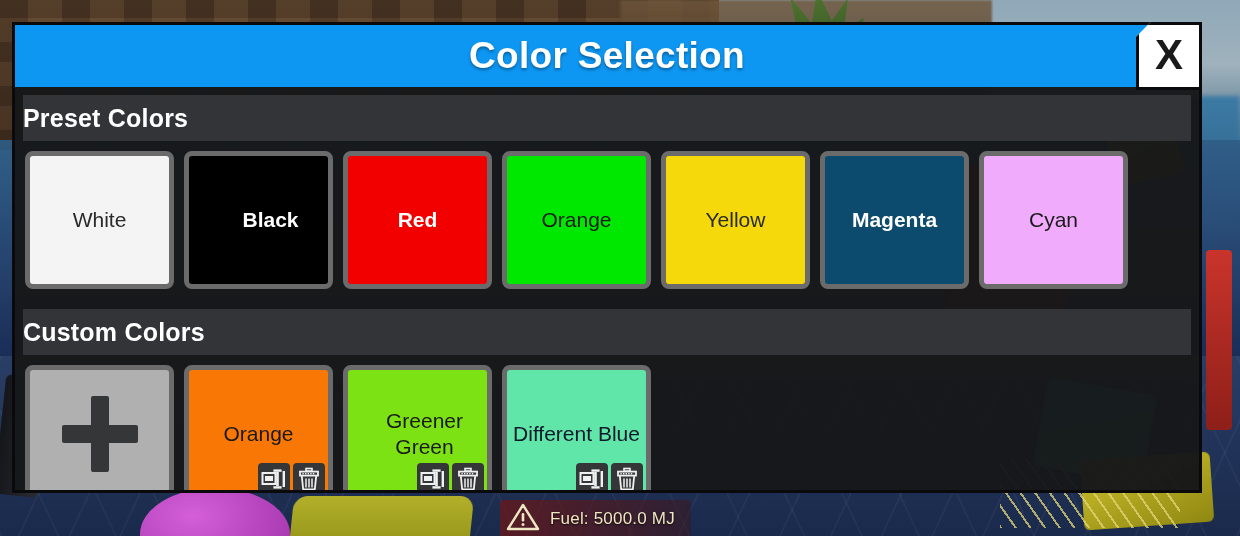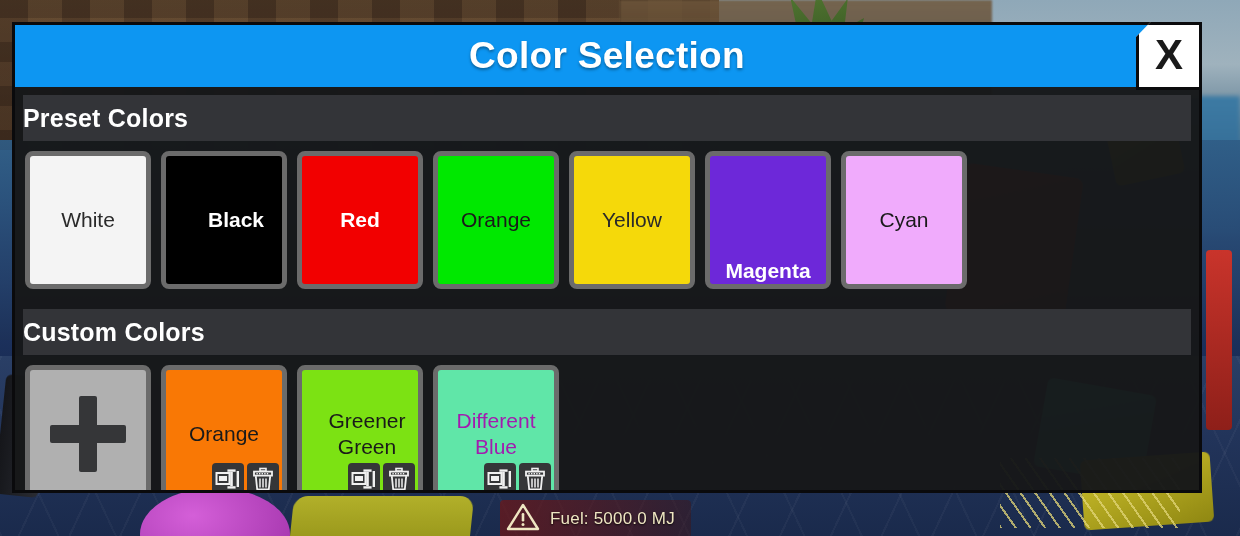--- a/index.html
+++ b/index.html
@@ -210,21 +210,21 @@
   }
 
   .swatch-row {
     display: flex;
     gap: 10px;
     padding: 10px 10px 12px 10px;
   }
 
   .swatch {
     position: relative;
-    width: 126px;
+    width: 149px;
     height: 138px;
     box-sizing: border-box;
     border: 5px solid #6b6b6b;
     border-radius: 8px;
     display: flex;
     align-items: center;
     justify-content: center;
     cursor: pointer;
     overflow: hidden;
   }
@@ -330,21 +330,21 @@
             </div>
             <div class="swatch" style="background: rgb(242, 0, 0);">
               <span class="swatch-label bold" style="color: rgb(255, 255, 255);">Red</span>
             </div>
             <div class="swatch" style="background: rgb(0, 232, 0);">
               <span class="swatch-label" style="color: rgb(26, 26, 26);">Orange</span>
             </div>
             <div class="swatch" style="background: rgb(245, 217, 10);">
               <span class="swatch-label" style="color: rgb(42, 42, 42);">Yellow</span>
             </div>
-            <div class="swatch" style="background: #6d28d9; align-items: flex-end;">
+            <div class="swatch" style="background: #0c4a6e;">
               <span class="swatch-label bold" style="color: rgb(255, 255, 255);">Magenta</span>
             </div>
             <div class="swatch" style="background: #f0abfc;">
               <span class="swatch-label" style="color: rgb(26, 26, 26);">Cyan</span>
             </div>
           </div>
       </div>
 
       <div class="section">
         <div class="section-header">
@@ -408,21 +408,21 @@
                     <rect x="15.8" y="6" width="1.4" height="1.4" fill="#f0f0f0"></rect>
                     <path d="M4.8 9.2 L6.2 22.4 H17.8 L19.2 9.2" fill="none" stroke="#f0f0f0" stroke-width="1.8" stroke-linejoin="round"></path>
                     <line x1="9" y1="11.4" x2="9" y2="20.4" stroke="#f0f0f0" stroke-width="1.5"></line>
                     <line x1="12" y1="11.4" x2="12" y2="20.4" stroke="#f0f0f0" stroke-width="1.5"></line>
                     <line x1="15" y1="11.4" x2="15" y2="20.4" stroke="#f0f0f0" stroke-width="1.5"></line>
                   </svg>
                 </div>
               </div>
             </div>
             <div class="swatch" style="background: rgb(96, 230, 168);">
-              <span class="swatch-label" style="color: #a21caf;">Different Blue</span>
+              <span class="swatch-label" style="color: #0f172a;">Different Blue</span>
               <div class="swatch-actions">
                 <div class="icon-btn">
                   <svg width="26" height="22" viewBox="0 0 26 22" aria-hidden="true">
                     <rect x="1.5" y="5" width="13" height="11" fill="none" stroke="#f0f0f0" stroke-width="2"></rect>
                     <rect x="4" y="8" width="8" height="5" fill="#f0f0f0"></rect>
                     <rect x="15.2" y="4" width="2.6" height="14" fill="#f0f0f0"></rect>
                     <rect x="12.4" y="1.4" width="8.2" height="2.4" fill="#f0f0f0"></rect>
                     <rect x="12.4" y="18.2" width="8.2" height="2.4" fill="#f0f0f0"></rect>
                     <rect x="21.6" y="3" width="2.4" height="16" fill="#f0f0f0"></rect>
                   </svg>

